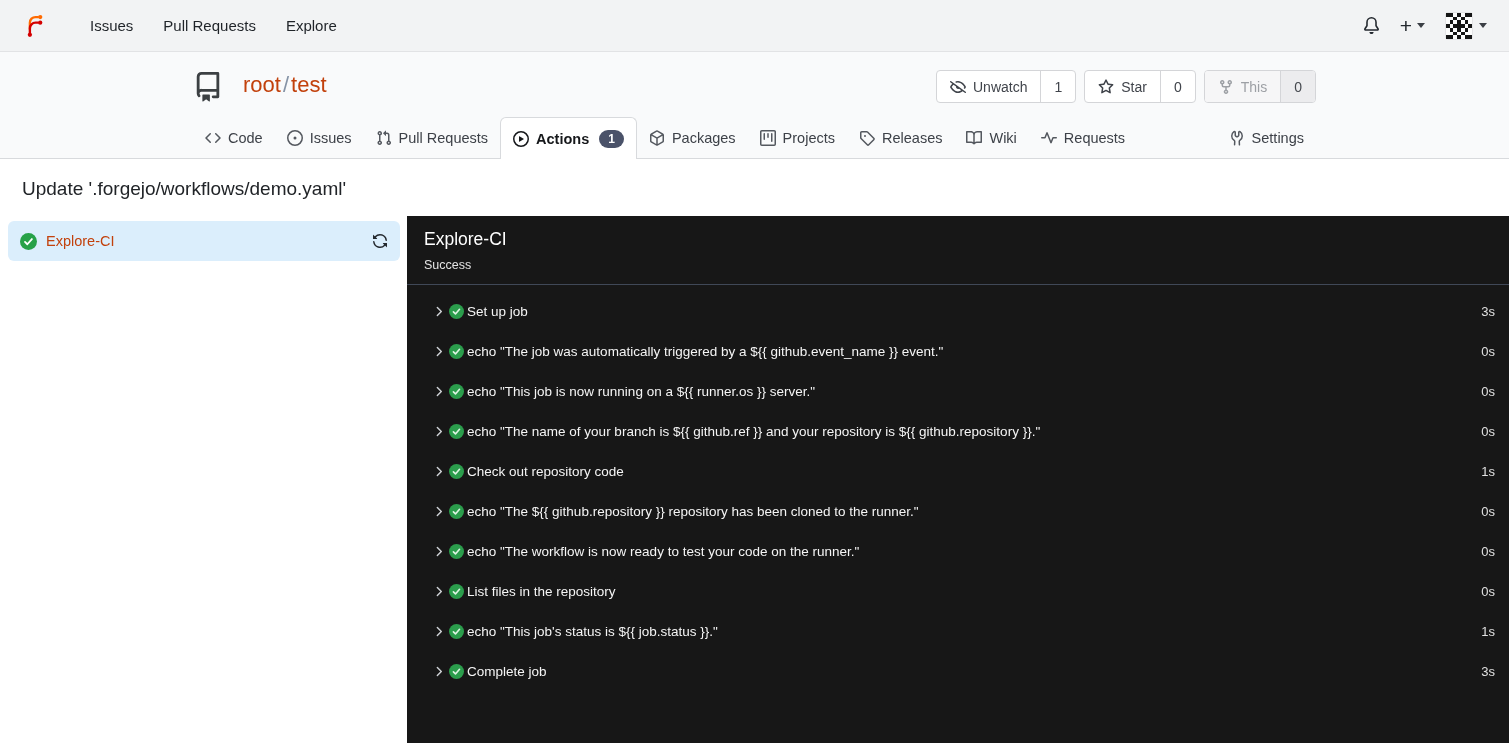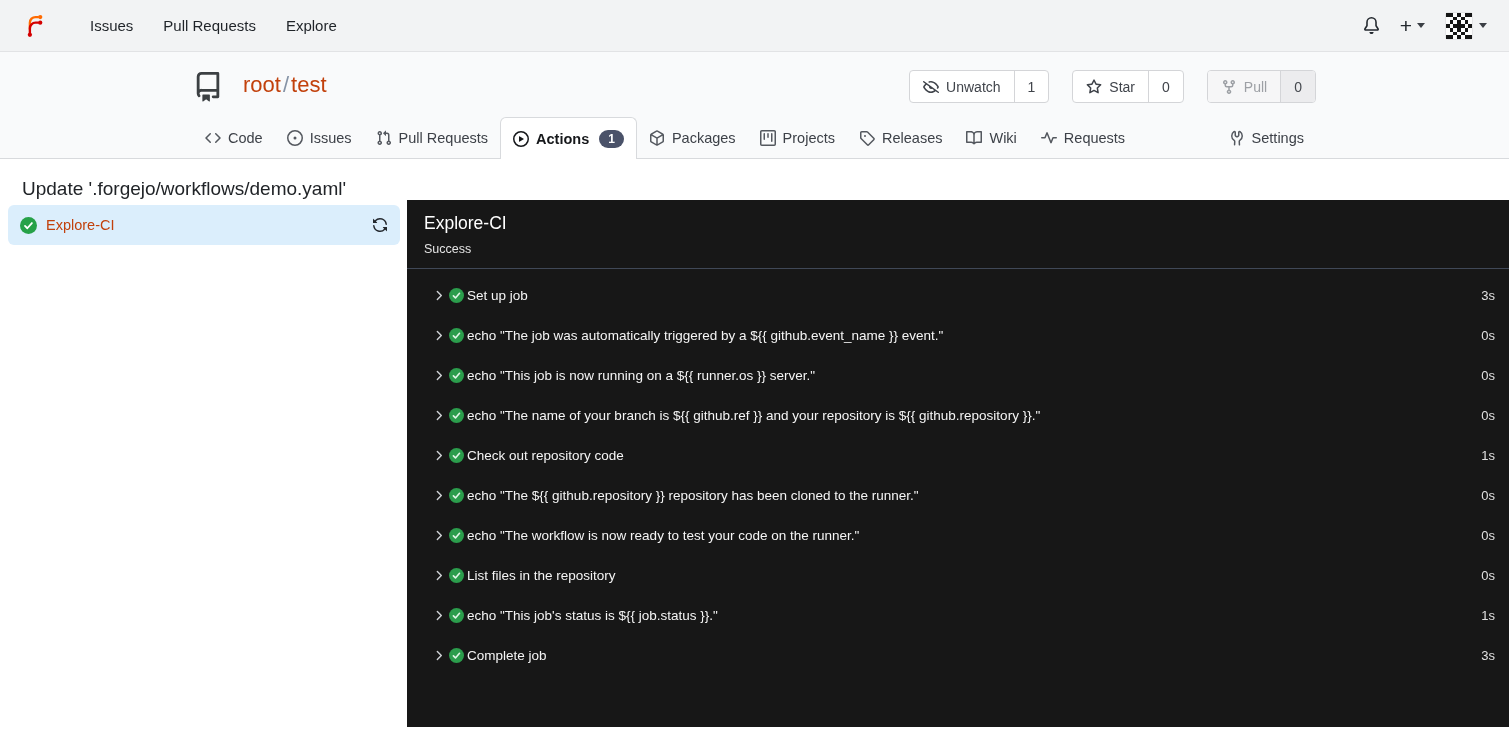--- a/index.html
+++ b/index.html
@@ -21,40 +21,40 @@
   .avatar-wrap { display: flex; align-items: center; gap: 6px; cursor: pointer; }
   .avatar { width: 28px; height: 28px; border-radius: 3px; background: #fdfdfd; border: 1px solid #e4e4e6; }
 
   
   .repo-header { background: #f9fafb; }
   .rh-inner { width: 1123px; margin: 0 auto; }
   .rh-top { display: flex; align-items: center; padding: 18px 0 14px 0; }
   .repo-title { display: flex; gap: 20px; font-size: 22px; }
   .repo-title .repo-link { color: #c2410c; }
   .repo-title .sep { color: #8593a6; padding: 0 2px; }
-  .rh-actions { margin-left: auto; display: flex; gap: 23px; }
+  .rh-actions { margin-left: auto; display: flex; gap: 8px; }
   .btn-group { display: flex; align-items: stretch; height: 33px; border: 1px solid #d4d5d8; border-radius: 4px; background: #fff; overflow: hidden; font-size: 14px; color: #40444b; }
   .btn-main { display: flex; align-items: center; gap: 7px; padding: 0 13px; cursor: pointer; }
   .btn-count { display: flex; align-items: center; padding: 0 13px; border-left: 1px solid #d4d5d8; cursor: pointer; }
   .btn-group.disabled { color: #9da0a5; }
   .btn-group.disabled .btn-main { background: #f6f6f7; cursor: default; }
   .btn-group.disabled .btn-count { background: #ececee; color: #45494f; }
 
   
   .tabbar-wrap { border-bottom: 1px solid #d8dadd; }
   .tabbar { width: 1123px; margin: 0 auto; display: flex; align-items: flex-end; }
   .tab { display: inline-flex; align-items: center; gap: 7px; padding: 0 12px; height: 41px; font-size: 14.5px; color: #3d4148; cursor: pointer; justify-content: space-between; }
   .tab svg { fill: #54585f; }
   .tab.active { background: #ffffff; border: 1px solid #d8dadd; border-bottom: none; border-radius: 6px 6px 0 0; font-weight: bold; color: #16181b; margin-bottom: -1px; height: 42px; }
   .tab.active svg { fill: #16181b; }
   .tab-badge { background: #4a5269; color: #ffffff; font-size: 12px; font-weight: bold; border-radius: 10px; padding: 2px 9px; margin-left: 3px; }
   .tab-settings { margin-left: auto; }
 
   
-  .run-title { font-size: 19px; font-weight: 400; margin: 0; padding: 19px 22px 0 22px; color: #212428; }
+  .run-title { font-size: 19px; font-weight: 400; margin: 0; padding: 19px 22px 16px 22px; color: #212428; }
   .run-body { display: flex; height: 527px; }
   .jobs-sidebar { width: 407px; flex: none; padding: 5px 7px 0 8px; background: #ffffff; }
   .job-item { display: flex; align-items: center; gap: 9px; background: #dbeefc; border-radius: 6px; padding: 0 12px; height: 40px; cursor: pointer; }
   .job-name { color: #c2410c; font-size: 14.5px; }
   .job-refresh { margin-left: auto; display: flex; align-items: center; cursor: pointer; }
 
   .log-panel { flex: 1; background: #171717; color: #f0f0f0; }
   .panel-header { padding: 13px 17px 12px 17px; border-bottom: 1px solid #404857; }
   .panel-title { font-size: 17.5px; color: #ffffff; margin: 0; font-weight: 400; }
   .panel-status { font-size: 12.5px; color: #e3e3e3; margin-top: 8px; }
@@ -167,21 +167,21 @@
           </a>
           <a class="btn-count">0</a>
         </div>
         <div class="btn-group disabled">
           <a class="btn-main">
             <span>
               <svg width="16" height="16" viewBox="0 0 16 16" fill="#9da0a5">
                   <path d="M5 5.372v.878c0 .414.336.75.75.75h4.5a.75.75 0 0 0 .75-.75v-.878a2.25 2.25 0 1 1 1.5 0v.878a2.25 2.25 0 0 1-2.25 2.25h-1.5v2.128a2.251 2.251 0 1 1-1.5 0V8.5h-1.5A2.25 2.25 0 0 1 3.5 6.25v-.878a2.25 2.25 0 1 1 1.5 0ZM5 3.25a.75.75 0 1 0-1.5 0 .75.75 0 0 0 1.5 0Zm6.75.75a.75.75 0 1 0 0-1.5.75.75 0 0 0 0 1.5Zm-3 8.75a.75.75 0 1 0-1.5 0 .75.75 0 0 0 1.5 0Z"></path>
                 </svg>
             </span>
-            <span>Pull</span>
+            <span>This</span>
           </a>
           <a class="btn-count">0</a>
         </div>
       </div>
     </div>
   </div>
   <div class="tabbar-wrap">
     <nav class="tabbar">
       <a class="tab">
         <svg width="16" height="16" viewBox="0 0 16 16">

